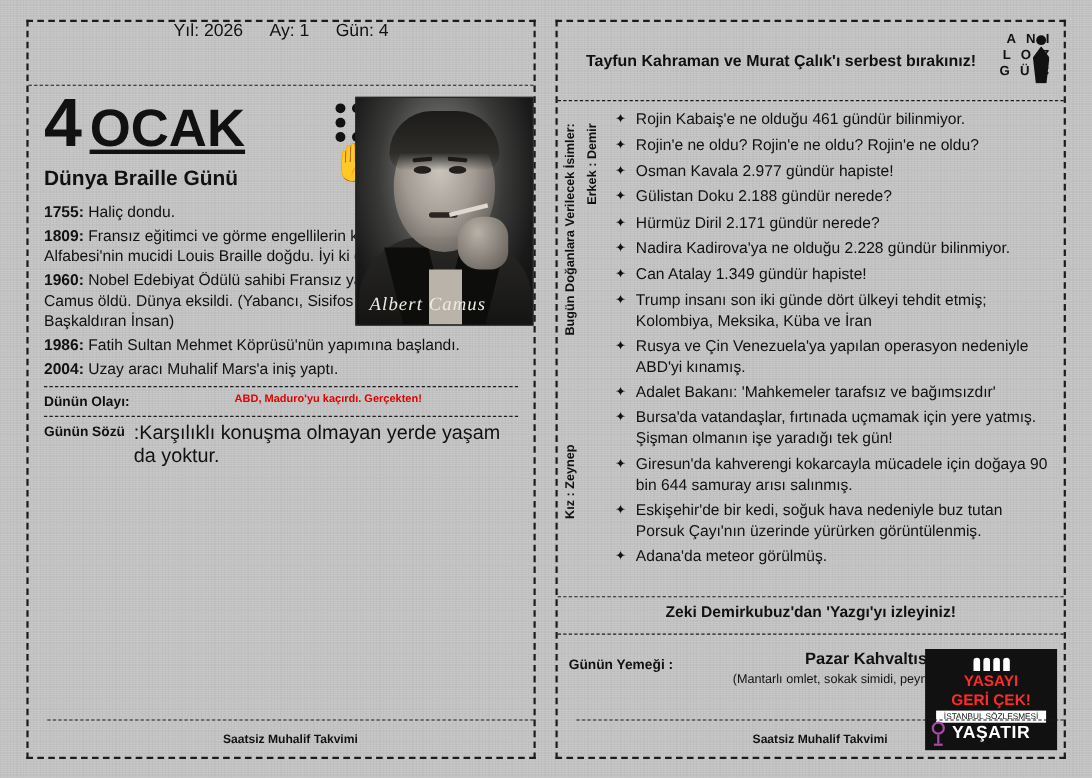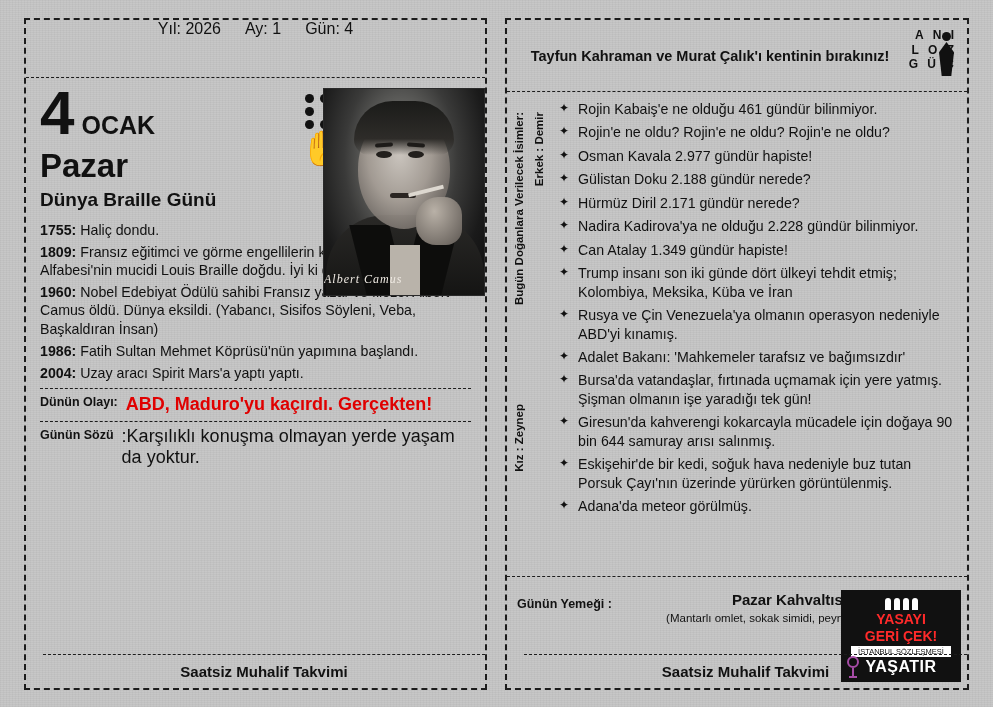--- a/index.html
+++ b/index.html
@@ -50,24 +50,25 @@
   .date-block { width: 255px; }
   .day-line { display: flex; align-items: baseline; gap: 8px; }
   .day-num {
     font-size: 62px;
     font-weight: bold;
     line-height: 0.95;
     letter-spacing: -1px;
     color: #111;
   }
   .month-name {
-    font-size: 25px;
+    font-size: 48px;
     font-weight: bold;
     letter-spacing: 0px;
     color: #111;
+    text-decoration: underline;
   }
   .weekday {
     font-size: 33px;
     font-weight: bold;
     color: #111;
     margin-top: 6px;
     line-height: 1;
   }
   .special-day {
     font-size: 19px;
@@ -154,24 +155,24 @@
     position: absolute; left: 84px; top: 100px; width: 36px; height: 4px;
     background: #ddd8d0; transform: rotate(-14deg);
   }
   .photo .hand2 {
     position: absolute; left: 92px; top: 108px; width: 46px; height: 48px;
     background: radial-gradient(ellipse at 40% 30%, #b9b1a7, #5d5752);
     border-radius: 22px 18px 16px 20px;
   }
   .photo-caption {
     position: absolute;
-    left: 0; bottom: 8px;
+    left: 12px; bottom: 8px;
     font-family: "Liberation Serif", serif;
     font-style: italic;
-    font-size: 12px;
+    font-size: 17px;
     color: #efeae3;
     letter-spacing: 1px;
   }
 
   .events {
     margin-top: 10px;
     font-size: 14.2px;
     line-height: 1.28;
     color: #111;
     font-family: "Liberation Sans", sans-serif;
@@ -189,22 +190,22 @@
   }
   .row-label {
     font-size: 12.5px;
     font-weight: bold;
     color: #111;
     white-space: nowrap;
     padding-top: 2px;
   }
   .today-event-text {
     flex: 1;
-    text-align: left;
-    font-size: 18px;
+    text-align: center;
+    font-size: 10px;
     font-weight: bold;
     color: #e00000;
     padding-top: 1px;
   }
   .quote-wrap { flex: 1; }
   .quote-text {
     font-size: 18px;
     color: #111;
   }
   .quote-author {
@@ -214,21 +215,21 @@
     color: #111;
     text-align: center;
     margin-top: 2px;
   }
   .card-footer {
     position: absolute;
     left: 17px; right: 0; bottom: 0;
     height: 34px;
     border-top: 1.5px dashed #1c1c1c;
     display: flex; align-items: center; justify-content: center;
-    font-size: 15px;
+    font-size: 11px;
     font-weight: bold;
     color: #111;
   }
 
   
   .rc-header {
     height: 72px;
     border-bottom: 1.5px dashed #1c1c1c;
     display: flex; align-items: center; justify-content: center;
     padding: 0 70px 0 16px;
@@ -350,21 +351,20 @@
     </div>
 
     <div class="lc-body">
 
       <div class="big-date-row">
         <div class="date-block">
           <div class="day-line">
             <span class="day-num">4</span>
             <span class="month-name">OCAK</span>
           </div>
-          <div class="weekday">Pazar</div>
           <div class="special-day">Dünya Braille Günü</div>
         </div>
 
         <div class="braille-hand">
           <div class="dots">
             <i></i>
               <i></i>
               <i></i>
               <i class="off"></i>
               <i></i>
@@ -389,21 +389,21 @@
           <div class="hand2"></div>
           <div class="photo-caption">Albert Camus</div>
         </div>
       </div>
 
       <div class="events">
         <p><b>1755:</b> <span>Haliç dondu.</span></p>
         <p><b>1809:</b> <span>Fransız eğitimci ve görme engellilerin kullandığı 'Braille Alfabesi'nin mucidi Louis Braille doğdu. İyi ki doğdu.</span></p>
         <p><b>1960:</b> <span>Nobel Edebiyat Ödülü sahibi Fransız yazar ve filozof Albert Camus öldü. Dünya eksildi. (Yabancı, Sisifos Söyleni, Veba, Başkaldıran İnsan)</span></p>
         <p><b>1986:</b> <span>Fatih Sultan Mehmet Köprüsü'nün yapımına başlandı.</span></p>
-        <p><b>2004:</b> <span>Uzay aracı Spirit Mars'a yaptı yaptı.</span></p>
+        <p><b>2004:</b> <span>Uzay aracı Muhalif Mars'a iniş yaptı.</span></p>
       </div>
 
       <div class="row-block">
         <div class="row-label">Dünün Olayı:</div>
         <div class="today-event-text">ABD, Maduro'yu kaçırdı. Gerçekten!</div>
       </div>
 
       <div class="row-block">
         <div class="row-label">Günün Sözü</div>
         <div class="quote-wrap">
@@ -411,21 +411,21 @@
         </div>
       </div>
 
     </div>
 
     <div class="card-footer">Saatsiz Muhalif Takvimi</div>
   </div>
 
   <div class="card" id="right-card">
 
-    <div class="rc-header">Tayfun Kahraman ve Murat Çalık'ı kentinin bırakınız!</div>
+    <div class="rc-header">Tayfun Kahraman ve Murat Çalık'ı serbest bırakınız!</div>
 
     <div class="logo">
       <div class="fig"></div>
       <div class="ln">A N I</div>
       <div class="ln">L O Z</div>
       <div class="ln">G Ü C</div>
     </div>
 
     <div class="rc-body">
 
@@ -463,21 +463,21 @@
         <div class="news-item">
             <span class="bullet">✦</span>
             <span class="txt">Can Atalay 1.349 gündür hapiste!</span>
           </div>
         <div class="news-item">
             <span class="bullet">✦</span>
             <span class="txt">Trump insanı son iki günde dört ülkeyi tehdit etmiş; Kolombiya, Meksika, Küba ve İran</span>
           </div>
         <div class="news-item">
             <span class="bullet">✦</span>
-            <span class="txt">Rusya ve Çin Venezuela'ya olmanın operasyon nedeniyle ABD'yi kınamış.</span>
+            <span class="txt">Rusya ve Çin Venezuela'ya yapılan operasyon nedeniyle ABD'yi kınamış.</span>
           </div>
         <div class="news-item">
             <span class="bullet">✦</span>
             <span class="txt">Adalet Bakanı: 'Mahkemeler tarafsız ve bağımsızdır'</span>
           </div>
         <div class="news-item">
             <span class="bullet">✦</span>
             <span class="txt">Bursa'da vatandaşlar, fırtınada uçmamak için yere yatmış. Şişman olmanın işe yaradığı tek gün!</span>
           </div>
         <div class="news-item">
@@ -487,20 +487,21 @@
         <div class="news-item">
             <span class="bullet">✦</span>
             <span class="txt">Eskişehir'de bir kedi, soğuk hava nedeniyle buz tutan Porsuk Çayı'nın üzerinde yürürken görüntülenmiş.</span>
           </div>
         <div class="news-item">
             <span class="bullet">✦</span>
             <span class="txt">Adana'da meteor görülmüş.</span>
           </div>
       </div>
 
+      <div class="rc-strip" id="rc-movie">Zeki Demirkubuz'dan 'Yazgı'yı izleyiniz!</div>
 
       <div class="rc-strip" id="rc-food">
         <div class="food-label">Günün Yemeği :</div>
         <div class="food-center">
           <div class="food-main">Pazar Kahvaltısı</div>
           <div class="food-sub">(Mantarlı omlet, sokak simidi, peynir tabağı, çay)</div>
         </div>
       </div>
 
       <div class="sticker">

